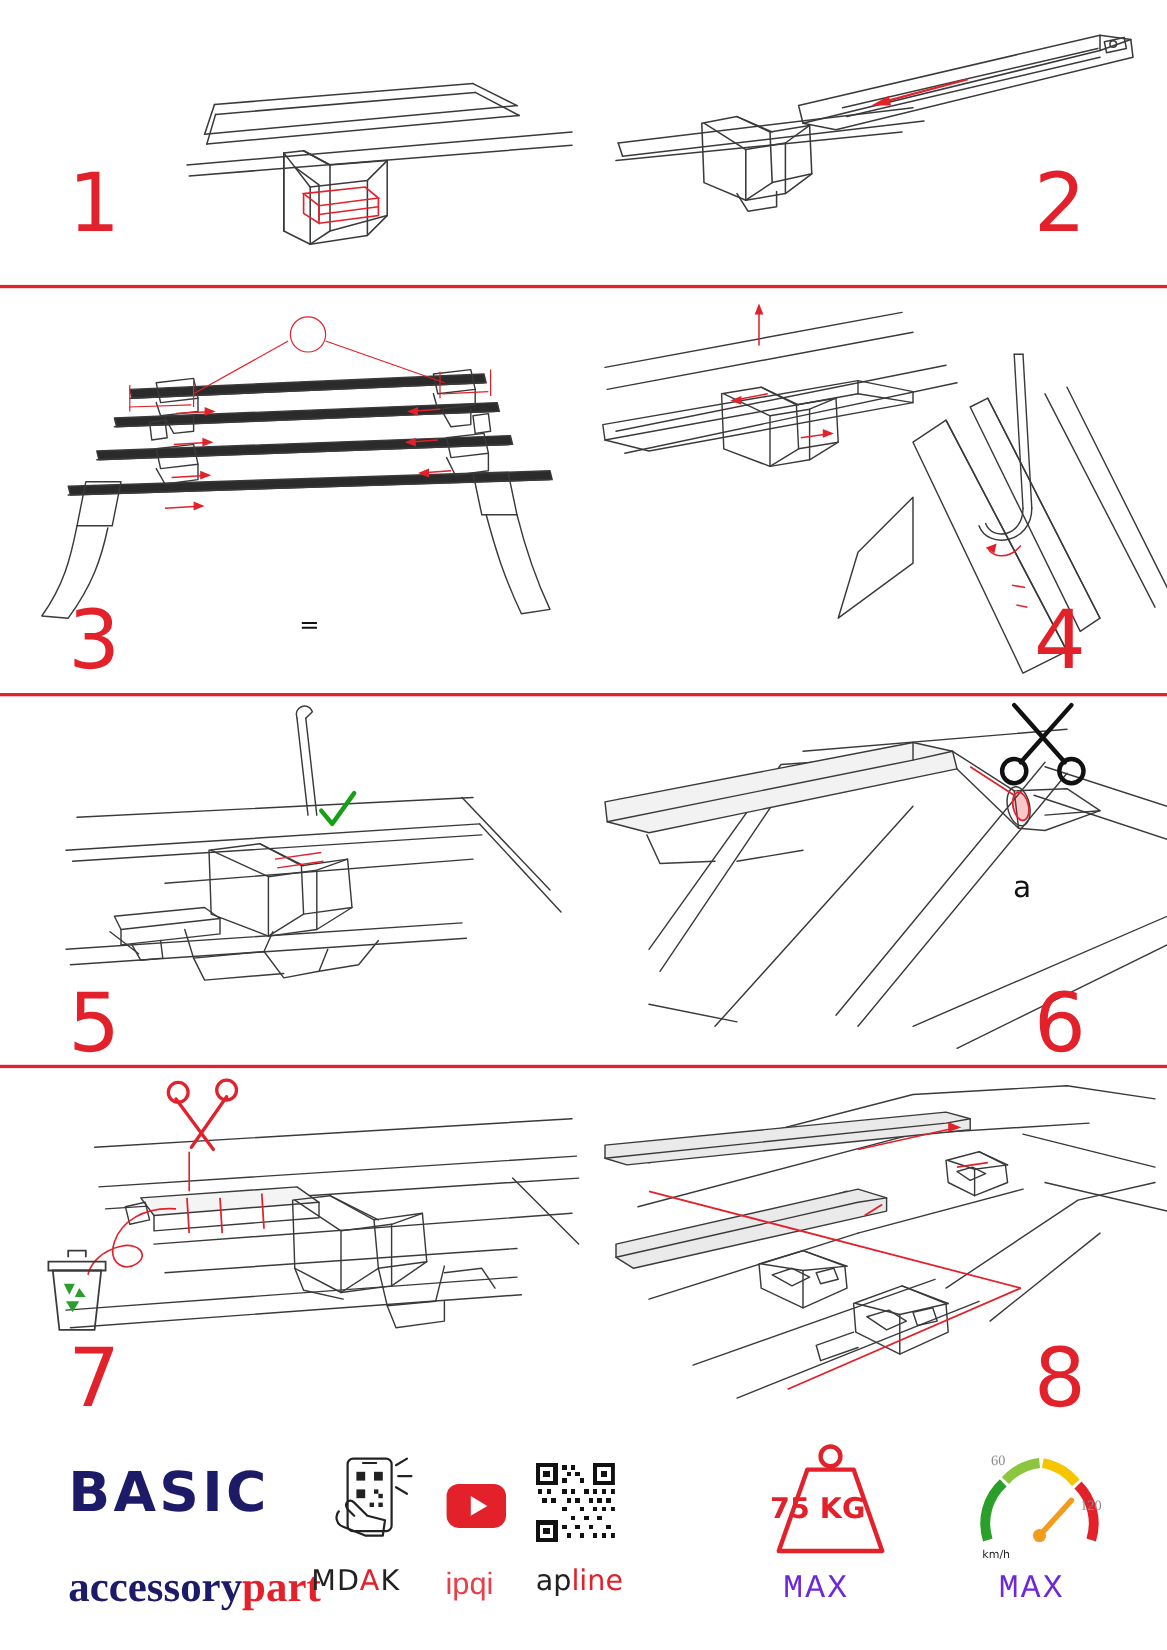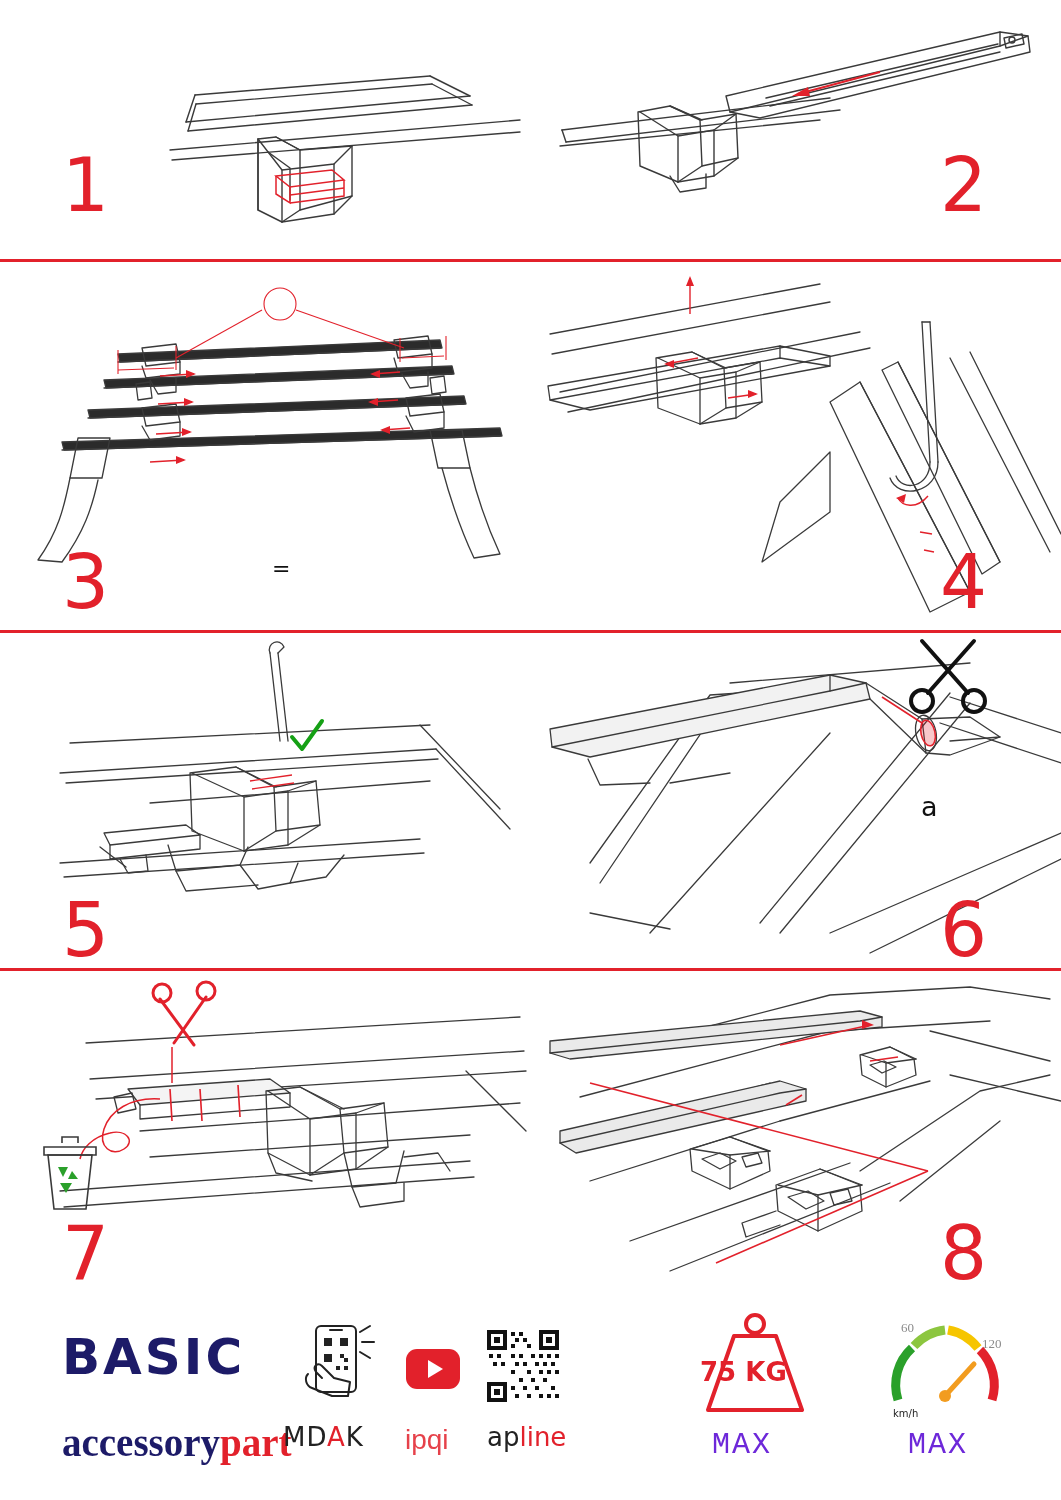--- a/index.html
+++ b/index.html
@@ -681,19 +681,19 @@
         <path d="M34 38 A50 50 0 0 1 65 22" stroke="#8cc63f"></path>
         <path d="M68 22 A50 50 0 0 1 98 40" stroke="#f6c500"></path>
         <path d="M100 42 A50 50 0 0 1 112 92" stroke="#e2212b"></path>
       </g>
       <g stroke="#f29c1f" stroke-width="5" stroke-linecap="round" fill="none">
         <path d="M65 88 L94 56"></path>
       </g>
       <circle cx="65" cy="88" r="6" fill="#f29c1f"></circle>
     </svg>
     <div class="gauge-tick" style="left:901px;top:20px;">60</div>
-    <div class="gauge-tick" style="left:982px;top:36px;">120</div>
+    <div class="gauge-tick" style="left:982px;top:61px;">120</div>
     <div class="kmh-label">km/h</div>
     <div class="max-label" style="left:908px;top:128px;">MAX</div>
 
   </div>
 
 </div>
 
 </body></html>

